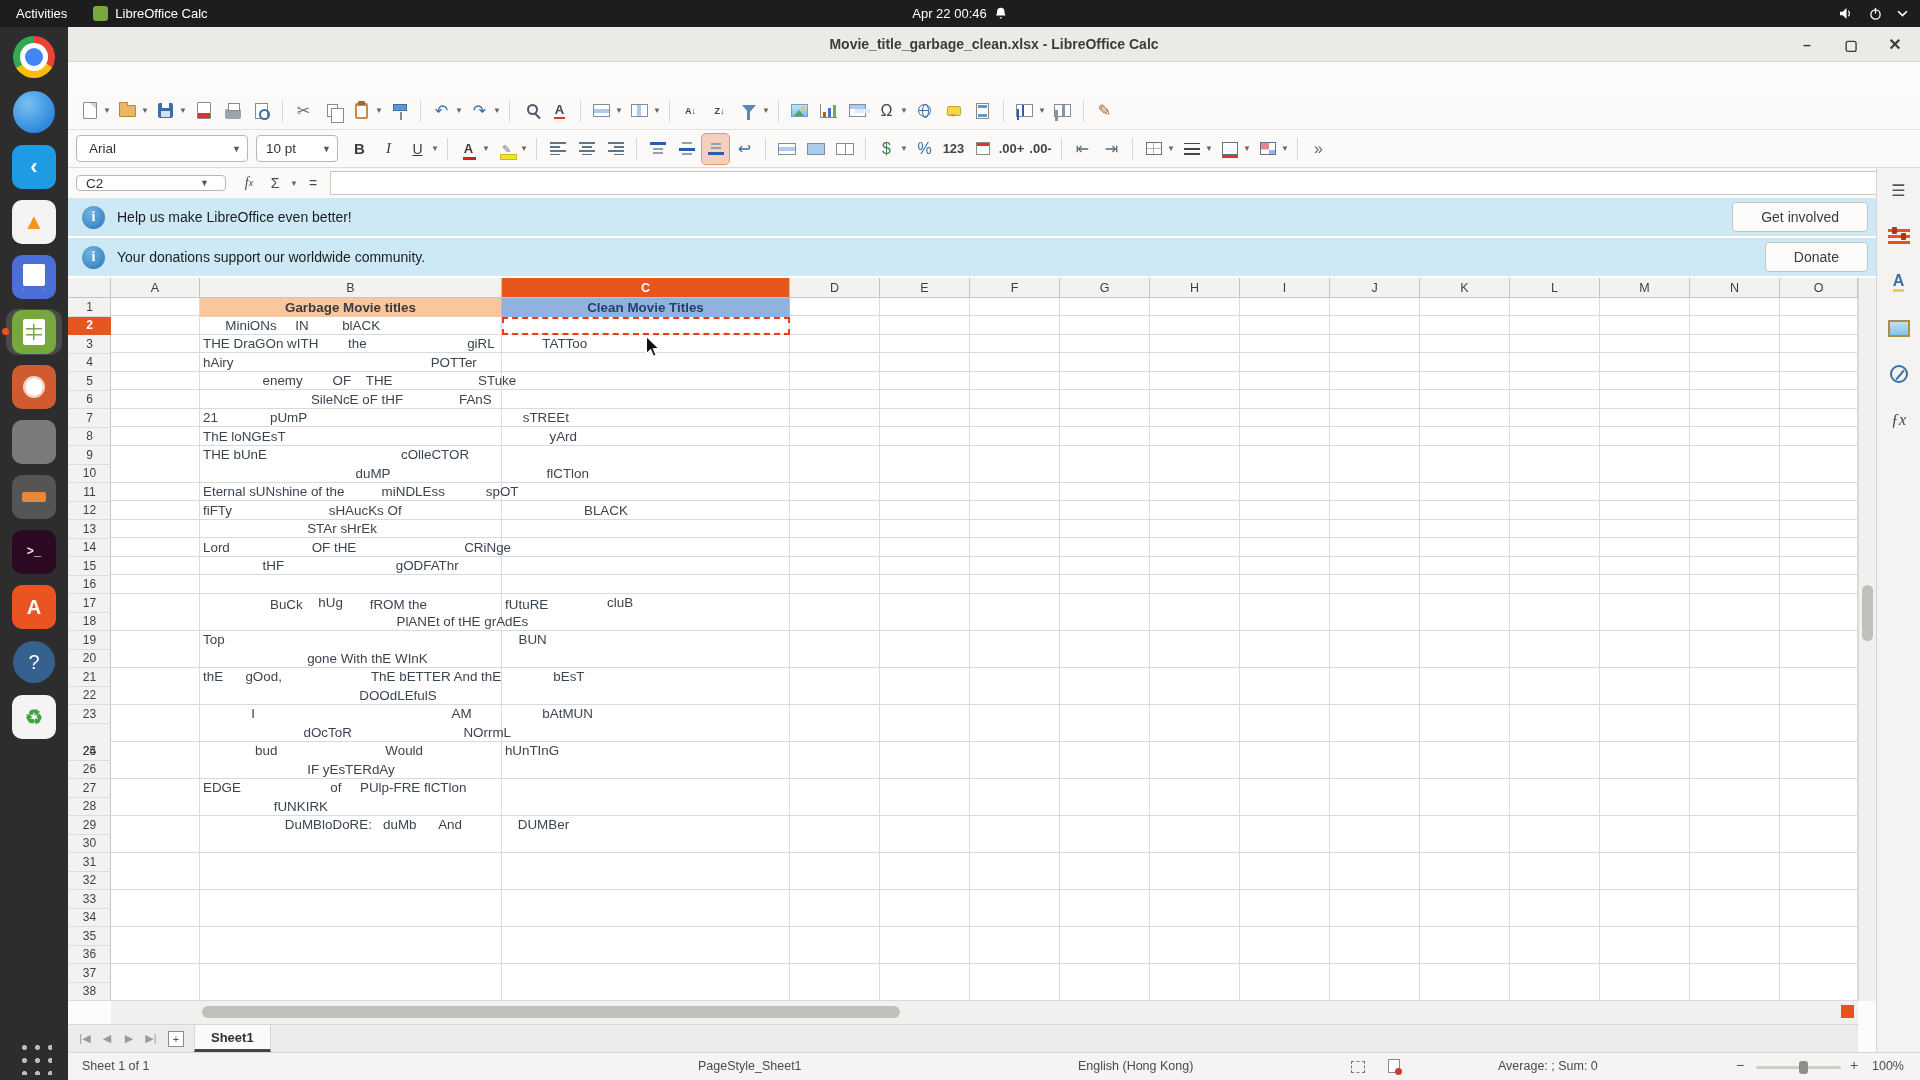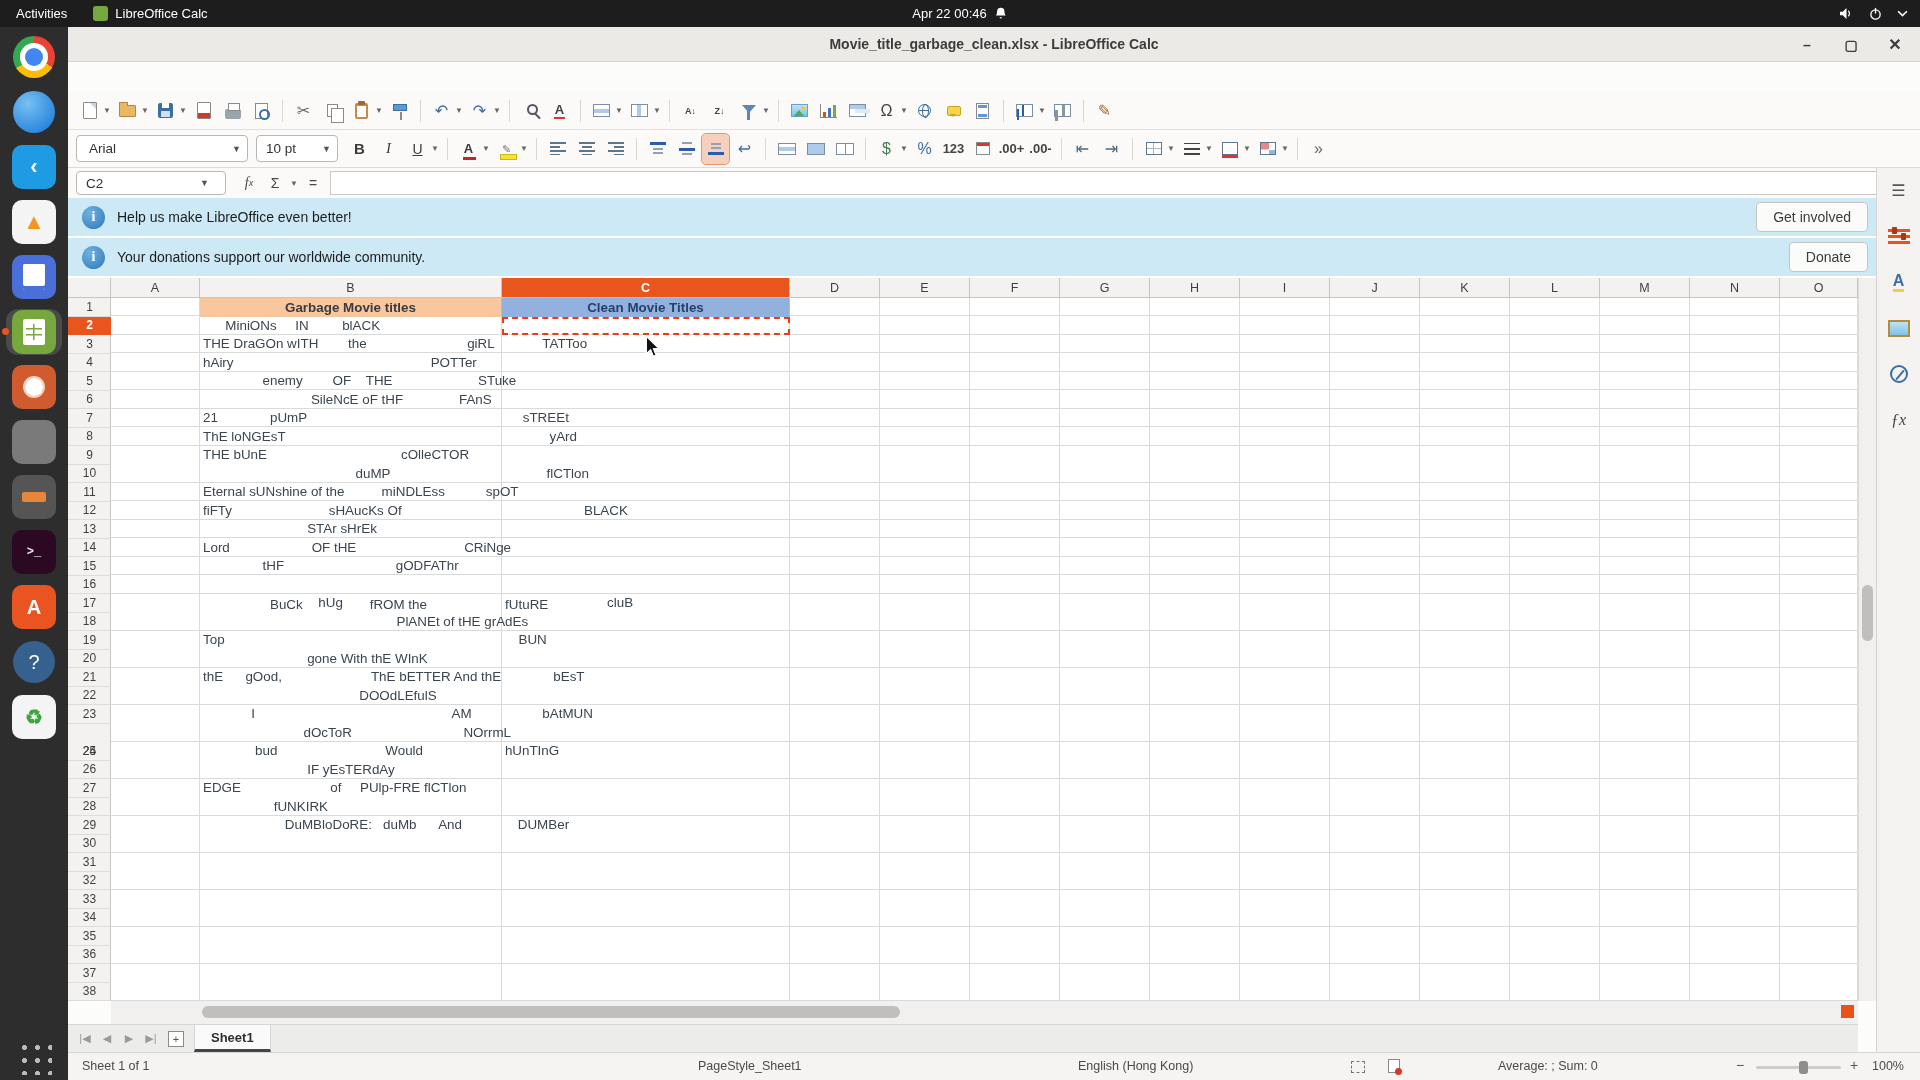--- a/index.html
+++ b/index.html
@@ -144,32 +144,32 @@
   .k-date::before{content:"";position:absolute;left:0;top:0;width:100%;height:3px;background:#d33;}
   .ktxt{font-size:13px;font-weight:bold;color:#444;}
   .k-borders{width:16px;height:13px;border:1.5px solid #5f7689;background:linear-gradient(#aab8c4 0 0) 50% 50%/16px 1px no-repeat,linear-gradient(#aab8c4 0 0) 50% 50%/1px 13px no-repeat,#fff;}
   .k-bstyle{width:16px;height:13px;background:linear-gradient(#444 0 0) 0 1px/16px 1px,linear-gradient(#444 0 0) 0 6px/16px 2px,linear-gradient(#444 0 0) 0 11px/16px 3px;background-repeat:no-repeat;}
   .k-bcolor{width:16px;height:13px;border:1px solid #5f7689;position:relative;background:#fff;}
   .k-bcolor::after{content:"";position:absolute;left:-1px;bottom:-4px;width:16px;height:3px;background:#d33;}
   .k-cond{width:16px;height:13px;border:1px solid #5f7689;background: linear-gradient(#e48989 0 0) 0 0/8px 6.5px no-repeat, linear-gradient(#8fb8e8 0 0) 8px 6.5px/8px 6.5px no-repeat,#fff;}
 
   
   .fbar{position:absolute;left:0;top:141px;width:100%;height:30px;background:#fbfaf9;display:flex;align-items:center;padding-left:8px;}
-  .namebox{width:150px;height:24px;border:1px solid #b9b7b4;border-radius:4px;background:#fff;display:flex;align-items:center;padding:0 16px 0 9px;font-size:13.5px;color:#333;}
+  .namebox{width:150px;height:16px;border:1px solid #b9b7b4;border-radius:4px;background:#fff;display:flex;align-items:center;padding:0 16px 0 9px;font-size:13.5px;color:#333;}
   .namebox .ca{margin-left:auto;font-size:9px;color:#555;}
   .fico{width:26px;height:24px;display:flex;align-items:center;justify-content:center;color:#4a4a4a;font-size:14px;}
   .finput{flex:1;height:24px;background:#fff;border:1px solid #c9c7c4;margin:0 4px 0 4px;}
   .fexp{width:20px;color:#666;font-size:10px;text-align:center;}
 
   
   .infobar{position:absolute;left:0;width:100%;height:40px;background:#cde9f6;display:flex;align-items:center;padding:0 14px;border-bottom:2px solid #fff;}
   .ib1{top:171px;} .ib2{top:211px;}
   .ib-ico{width:23px;height:23px;border-radius:50%;background:radial-gradient(circle at 35% 30%,#6fb1e2,#2d77b8);color:#fff;font-weight:bold;font-size:14px;display:flex;align-items:center;justify-content:center;margin-right:12px;font-family:"Liberation Serif",serif;}
   .ib-msg{font-size:14px;color:#1d1d1d;}
-  .ib-btn{margin-left:auto;background:#fbfbfa;border:1px solid #c5c3c0;border-radius:4px;padding:6px 16px;font-size:14px;color:#3b3b3b;}
+  .ib-btn{margin-left:auto;background:#fbfbfa;border:1px solid #c5c3c0;border-radius:4px;padding:6px 28px;font-size:14px;color:#3b3b3b;}
   .ib-x{width:30px;text-align:center;color:#c0582f;font-size:17px;font-weight:bold;margin-left:8px;}
 
   
   .colheads{position:absolute;left:0;top:251px;width:1790px;height:20px;background:#f3f2f0;}
   .ch{position:absolute;top:0;height:20px;border-right:1px solid #c6c5c3;border-bottom:1px solid #c6c5c3;
      display:flex;align-items:center;justify-content:center;font-size:12.5px;color:#3f3f3f;background:#f3f2f0;}
   .ch.sel{background:#e8561e;color:#fff;font-weight:bold;}
   .corner{position:absolute;left:0;top:0;width:43px;height:20px;background:#f3f2f0;border-right:1px solid #c6c5c3;border-bottom:1px solid #c6c5c3;}
   .rowheads{position:absolute;left:0;top:271px;width:43px;height:703px;background:#f3f2f0;border-right:1px solid #c6c5c3;}
   .rh{position:absolute;left:0;width:43px;height:18.5px;display:flex;align-items:center;justify-content:center;

